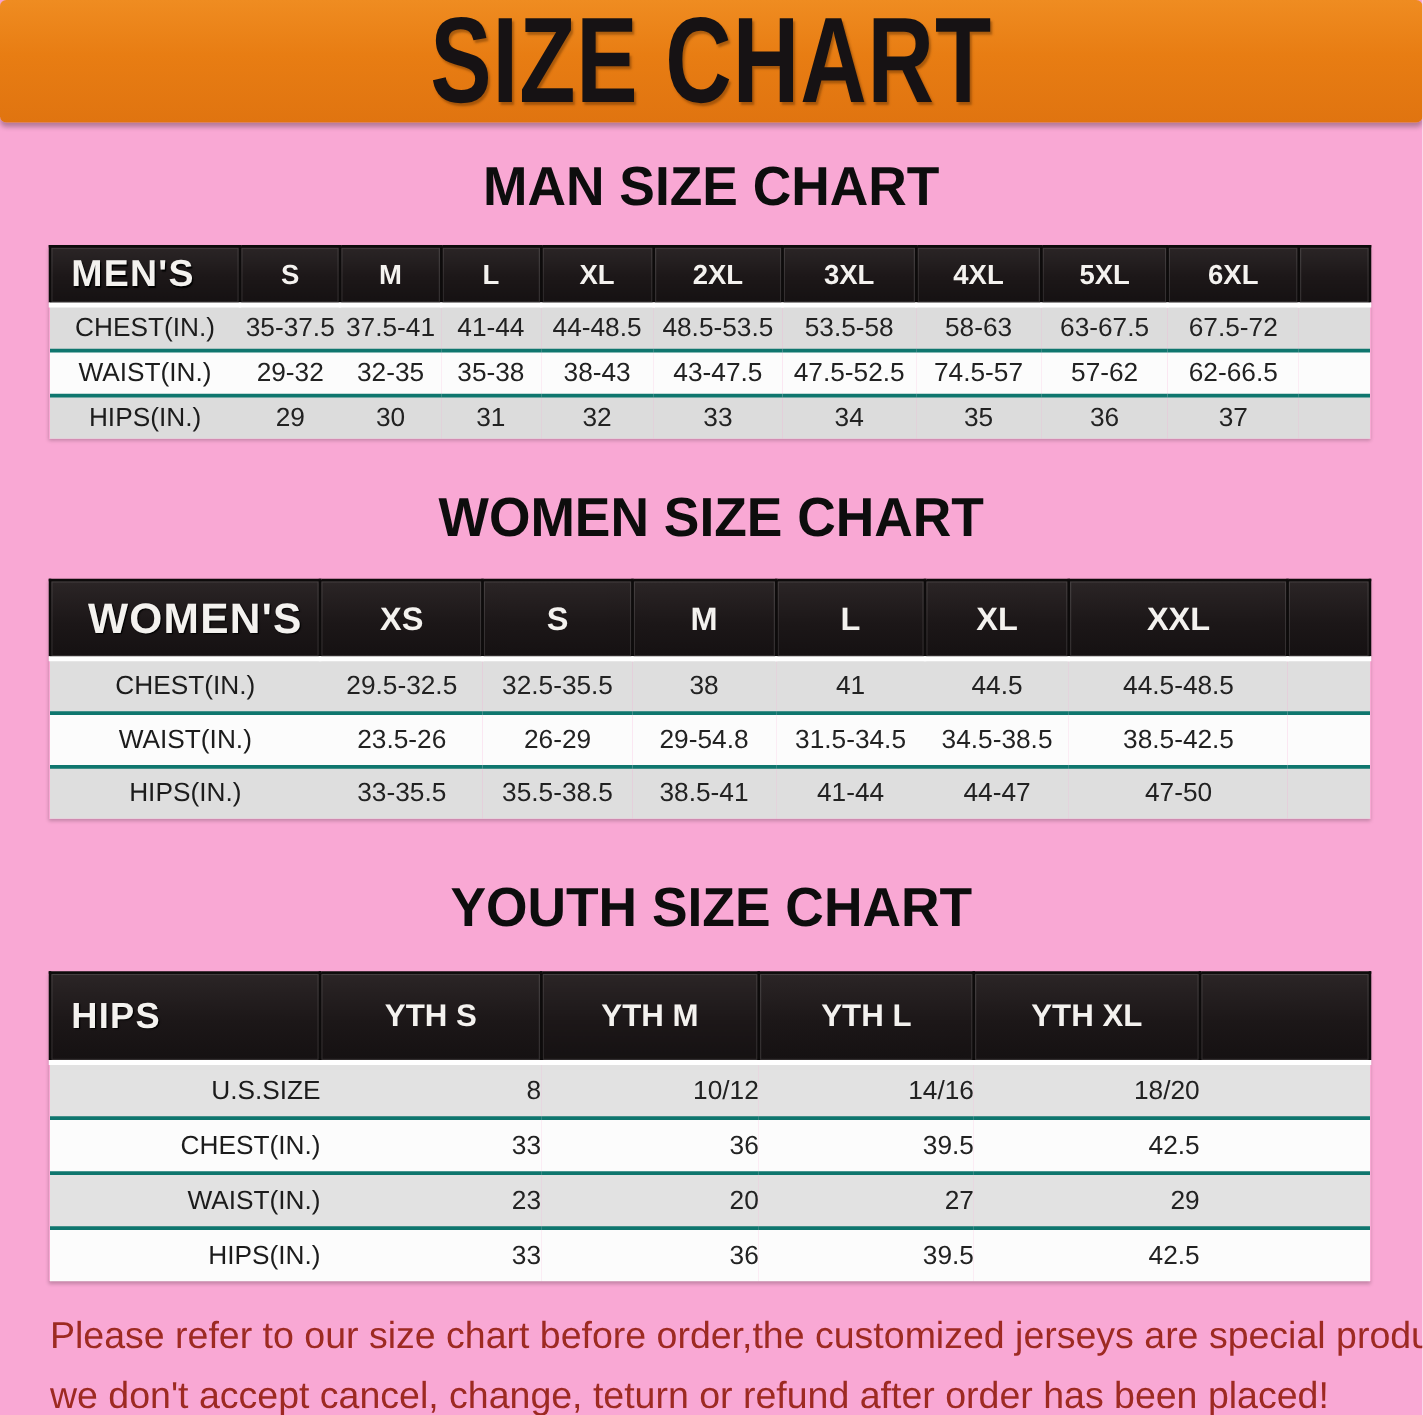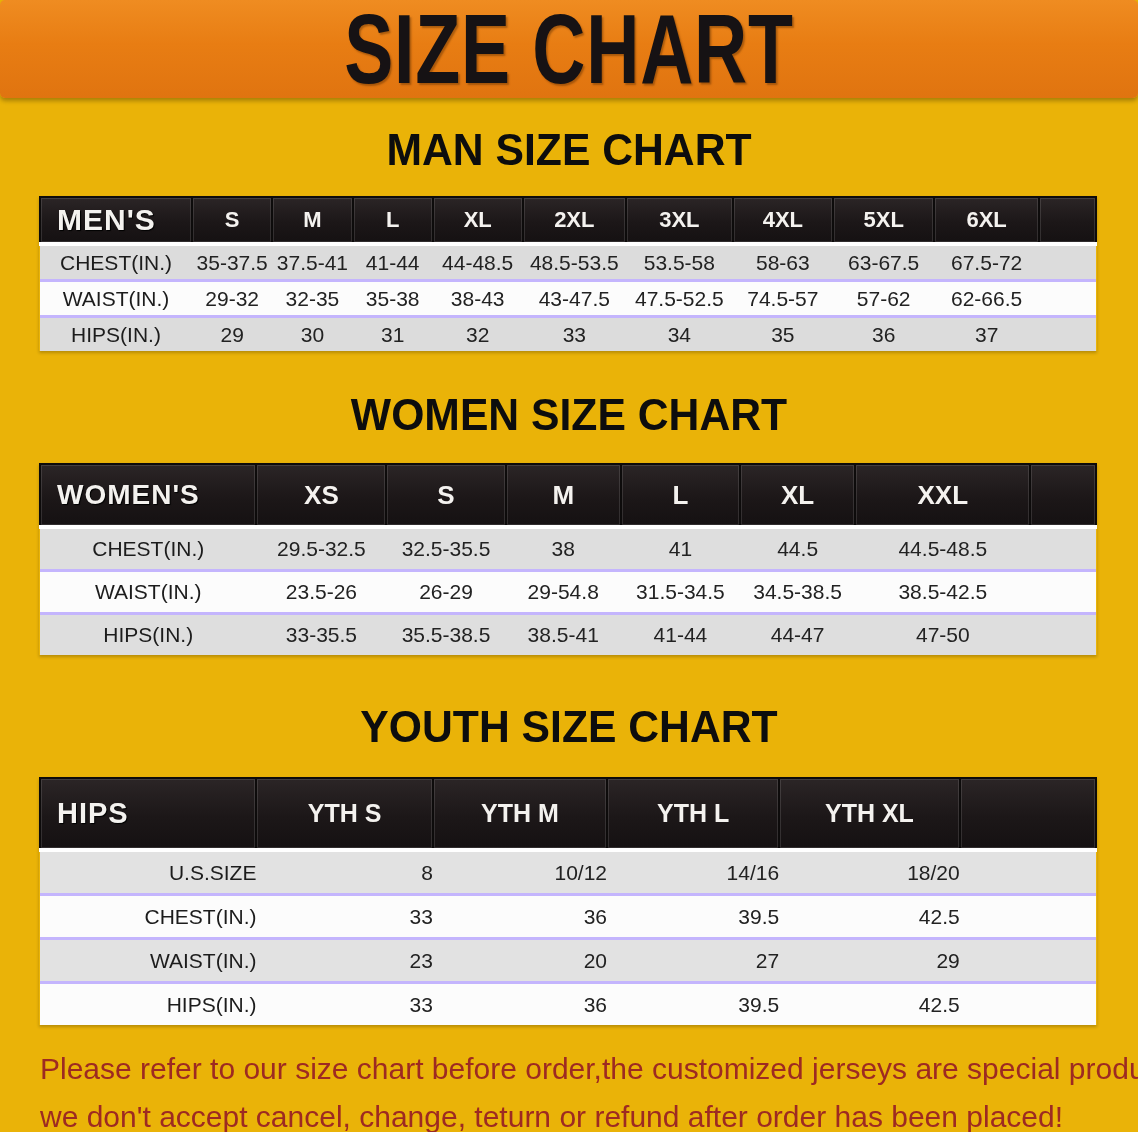--- a/index.html
+++ b/index.html
@@ -6,21 +6,21 @@
     margin: 0;
     padding: 0;
     background: #ffffff;
     width: 1138px;
     font-family: "Liberation Sans", sans-serif;
   }
   .page {
     width: 1138px;
     height: 1132px;
     overflow: hidden;
-    background: #eab308;
+    background: #f9a8d4;
   }
 
   
   .banner {
     height: 98px;
     background: linear-gradient(180deg, #ef8c21 0%, #e87d13 45%, #e07410 100%);
     border-radius: 5px;
     box-shadow: 0 3px 4px rgba(0,0,0,0.28);
     display: flex;
     align-items: center;
@@ -70,39 +70,39 @@
     font-weight: 600;
     padding: 0;
   }
   table.size-table thead th.corner {
     text-align: left;
     padding-left: 16px;
     font-weight: 800;
     letter-spacing: 1px;
     text-shadow: 1px 1px 1px #000;
   }
-  table.size-table tbody tr { border-top: 3px solid #c4b5fd; }
+  table.size-table tbody tr { border-top: 3px solid #0f766e; }
   table.size-table tbody tr:first-child { border-top: 4px solid #ffffff; }
   table.size-table tbody tr.shade td { background: #dcdcdc; }
   table.size-table tbody tr.plain td { background: #fcfcfc; }
   table.size-table tbody td {
     text-align: center;
     vertical-align: middle;
     color: #222222;
     font-size: 21px;
     padding: 0;
   }
   table.size-table tbody td.rowlabel { font-size: 21px; color: #1c1c1c; }
 
   
   table.t0 thead th { height: 44px; font-size: 22px; }
   table.t0 thead th.corner { font-size: 30px; }
   table.t0 tbody td { height: 33px; }
   table.t1 thead th { height: 60px; font-size: 26px; }
-  table.t1 thead th.corner { font-size: 28px; }
+  table.t1 thead th.corner { font-size: 34px; text-align: center; }
   table.t1 tbody td { height: 40px; }
   table.t1 tbody tr.shade td { background: #dedede; }
   table.t2 thead th { height: 69px; font-size: 25px; }
   table.t2 thead th.corner { font-size: 29px; }
   table.t2 tbody td { height: 41px; text-align: right; }
   table.t2 tbody tr.shade td { background: #e2e2e2; }
 
   
   .disclaimer {
     margin: 20px 38px 0 40px;

